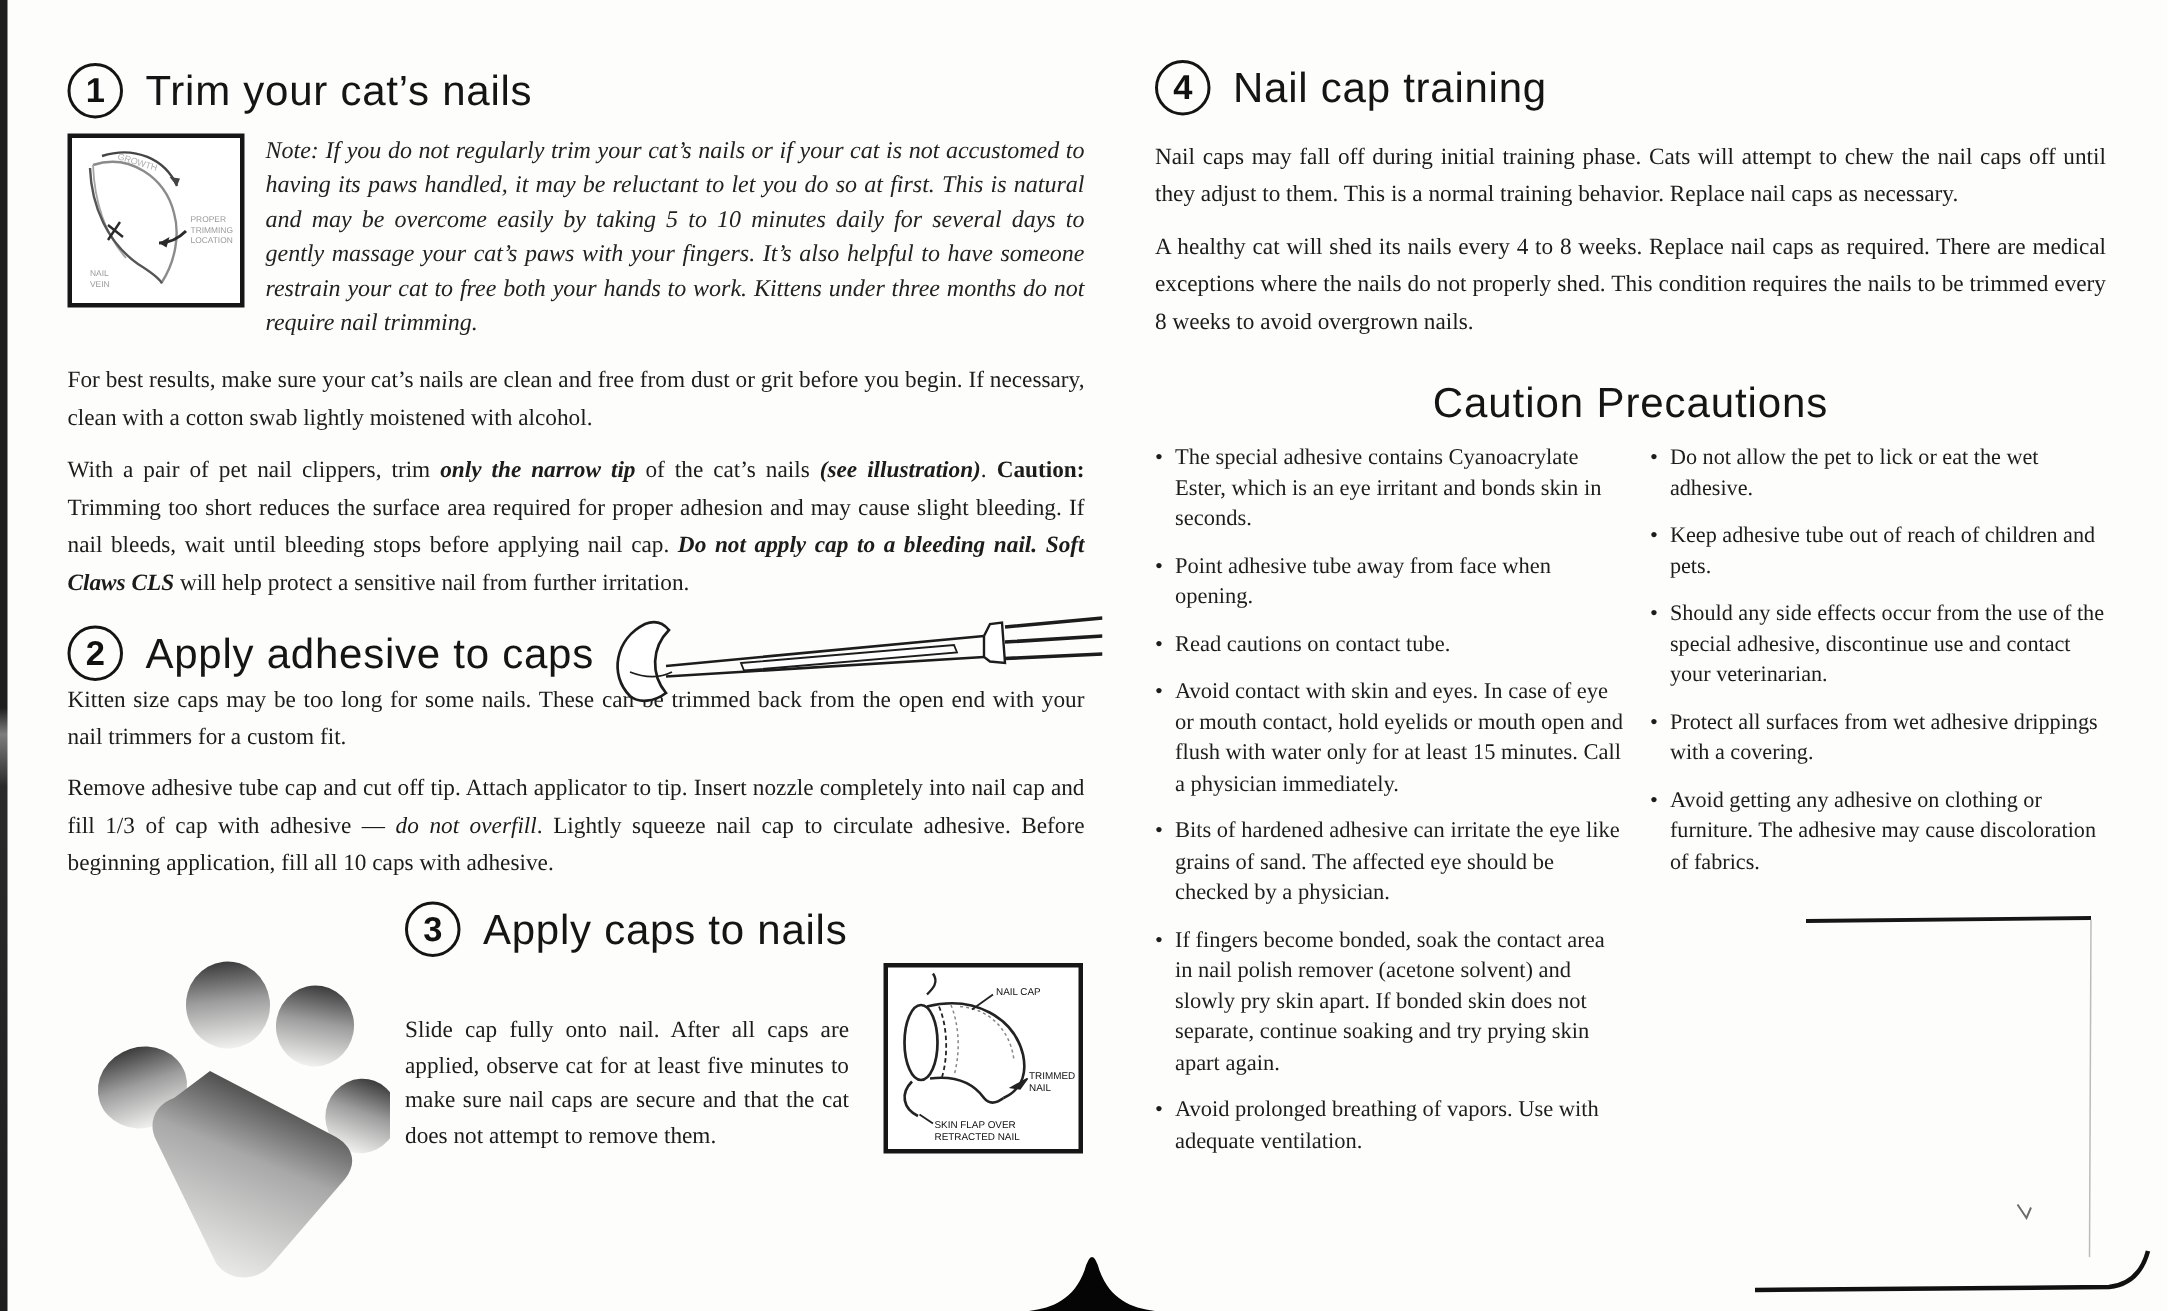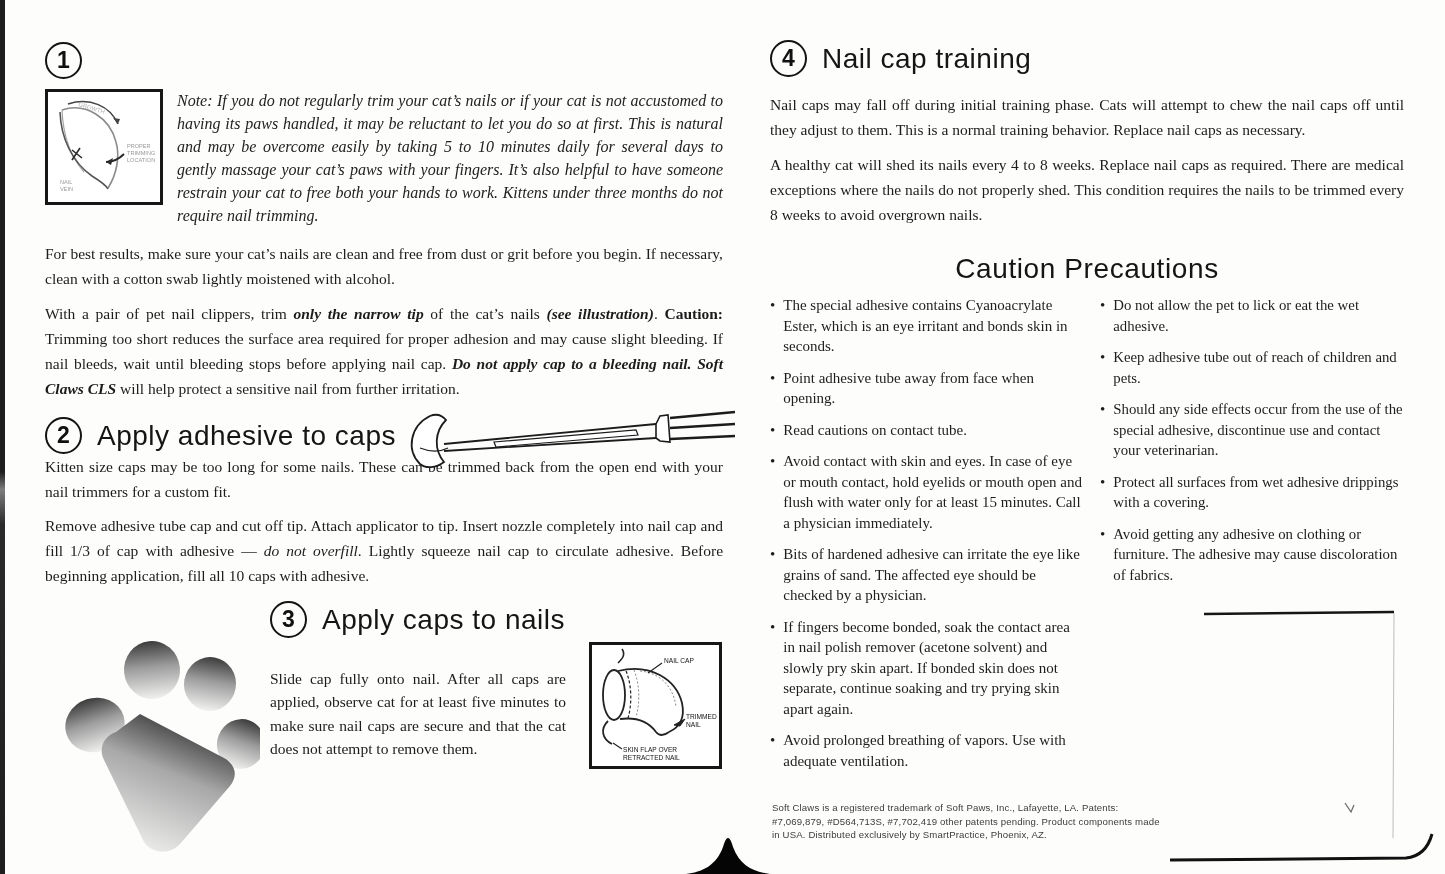--- a/index.html
+++ b/index.html
@@ -49,21 +49,21 @@
 
   .sec2-header { margin-top:16px; }
   .applicator { position:absolute; left:398px; top:408px; }
 
   .p-select { margin-top:5px; }
   .p-remove { margin-top:9px; }
 
   .sec3 { margin-left:225px; margin-top:13px; width:452px; }
   .sec3 .sec-header { margin-bottom:4px; }
   .sec3-p1 { line-height:24px; }
-  .sec3-row { display:flex; justify-content:space-between; align-items:center; margin-top:20px; }
+  .sec3-row { display:flex; justify-content:space-between; align-items:flex-end; margin-top:20px; }
   .sec3-p2 { width:296px; line-height:23.5px; text-align:justify; }
   .cap-box {
     width:133px; height:127px; border:3px solid #161616; background:#fff;
     margin-top:-16px; flex:0 0 auto;
   }
 
   .s4-p { font-size:15.5px; line-height:25px; text-align:justify; color:#1c1c1c; }
   .s4-p1 { margin-top:15px; }
   .s4-p2 { margin-top:10px; }
 
@@ -95,20 +95,21 @@
 </head>
 <body>
 
 <div class="page">
   <div class="edge-strip"></div>
 
   <div class="col-left">
 
     <div class="sec-header">
       <span class="circ">1</span>
+      <span class="sec-title">Trim your cat’s nails</span>
     </div>
 
     <div class="note-row">
       <div class="illu-box">
         <svg width="112" height="110" viewBox="0 0 112 110">
           <path d="M14,18 C38,10 62,26 68,50 C72,64 69,82 60,96" stroke="#8b8b8b" stroke-width="1.6" fill="none"></path>
           <path d="M14,18 C15,42 22,64 36,80" stroke="#a5a5a5" stroke-width="1.2" fill="none"></path>
           <path d="M12,20 C13,46 24,70 44,84 C52,89 58,93 60,97" stroke="#555" stroke-width="1.6" fill="none"></path>
           <path d="M20,12 C42,5 62,14 70,32" stroke="#444" stroke-width="1.6" fill="none"></path>
           <path d="M70,32 l-5,-6 l7,1 z" fill="#444"></path>
@@ -240,21 +241,20 @@
             <span>Protect all surfaces from wet adhesive drippings with a covering.</span>
           </li>
         <li>
             <span class="dot">•</span>
             <span>Avoid getting any adhesive on clothing or furniture. The adhesive may cause discoloration of fabrics.</span>
           </li>
       </ul>
     </div>
   </div>
 
-  <div class="fineprint">Soft Claws is a registered trademark of Soft Paws, Inc., Lafayette, LA. Patents: #7,069,879, #D564,713S, #7,702,419 other patents pending.  Product components made in USA. Distributed exclusively by SmartPractice, Phoenix, AZ.</div>
 
   <svg class="paw" width="212" height="232" viewBox="0 0 212 232">
     <defs>
       <linearGradient id="toeG" x1="0" y1="0" x2="0" y2="1">
         <stop offset="0" stop-color="#3c3c3c"></stop>
         <stop offset="0.45" stop-color="#9d9d9d"></stop>
         <stop offset="1" stop-color="#f1f1f0"></stop>
       </linearGradient>
       <linearGradient id="padG" x1="0.6" y1="0" x2="0.2" y2="1">
         <stop offset="0" stop-color="#2f2f2f"></stop>

